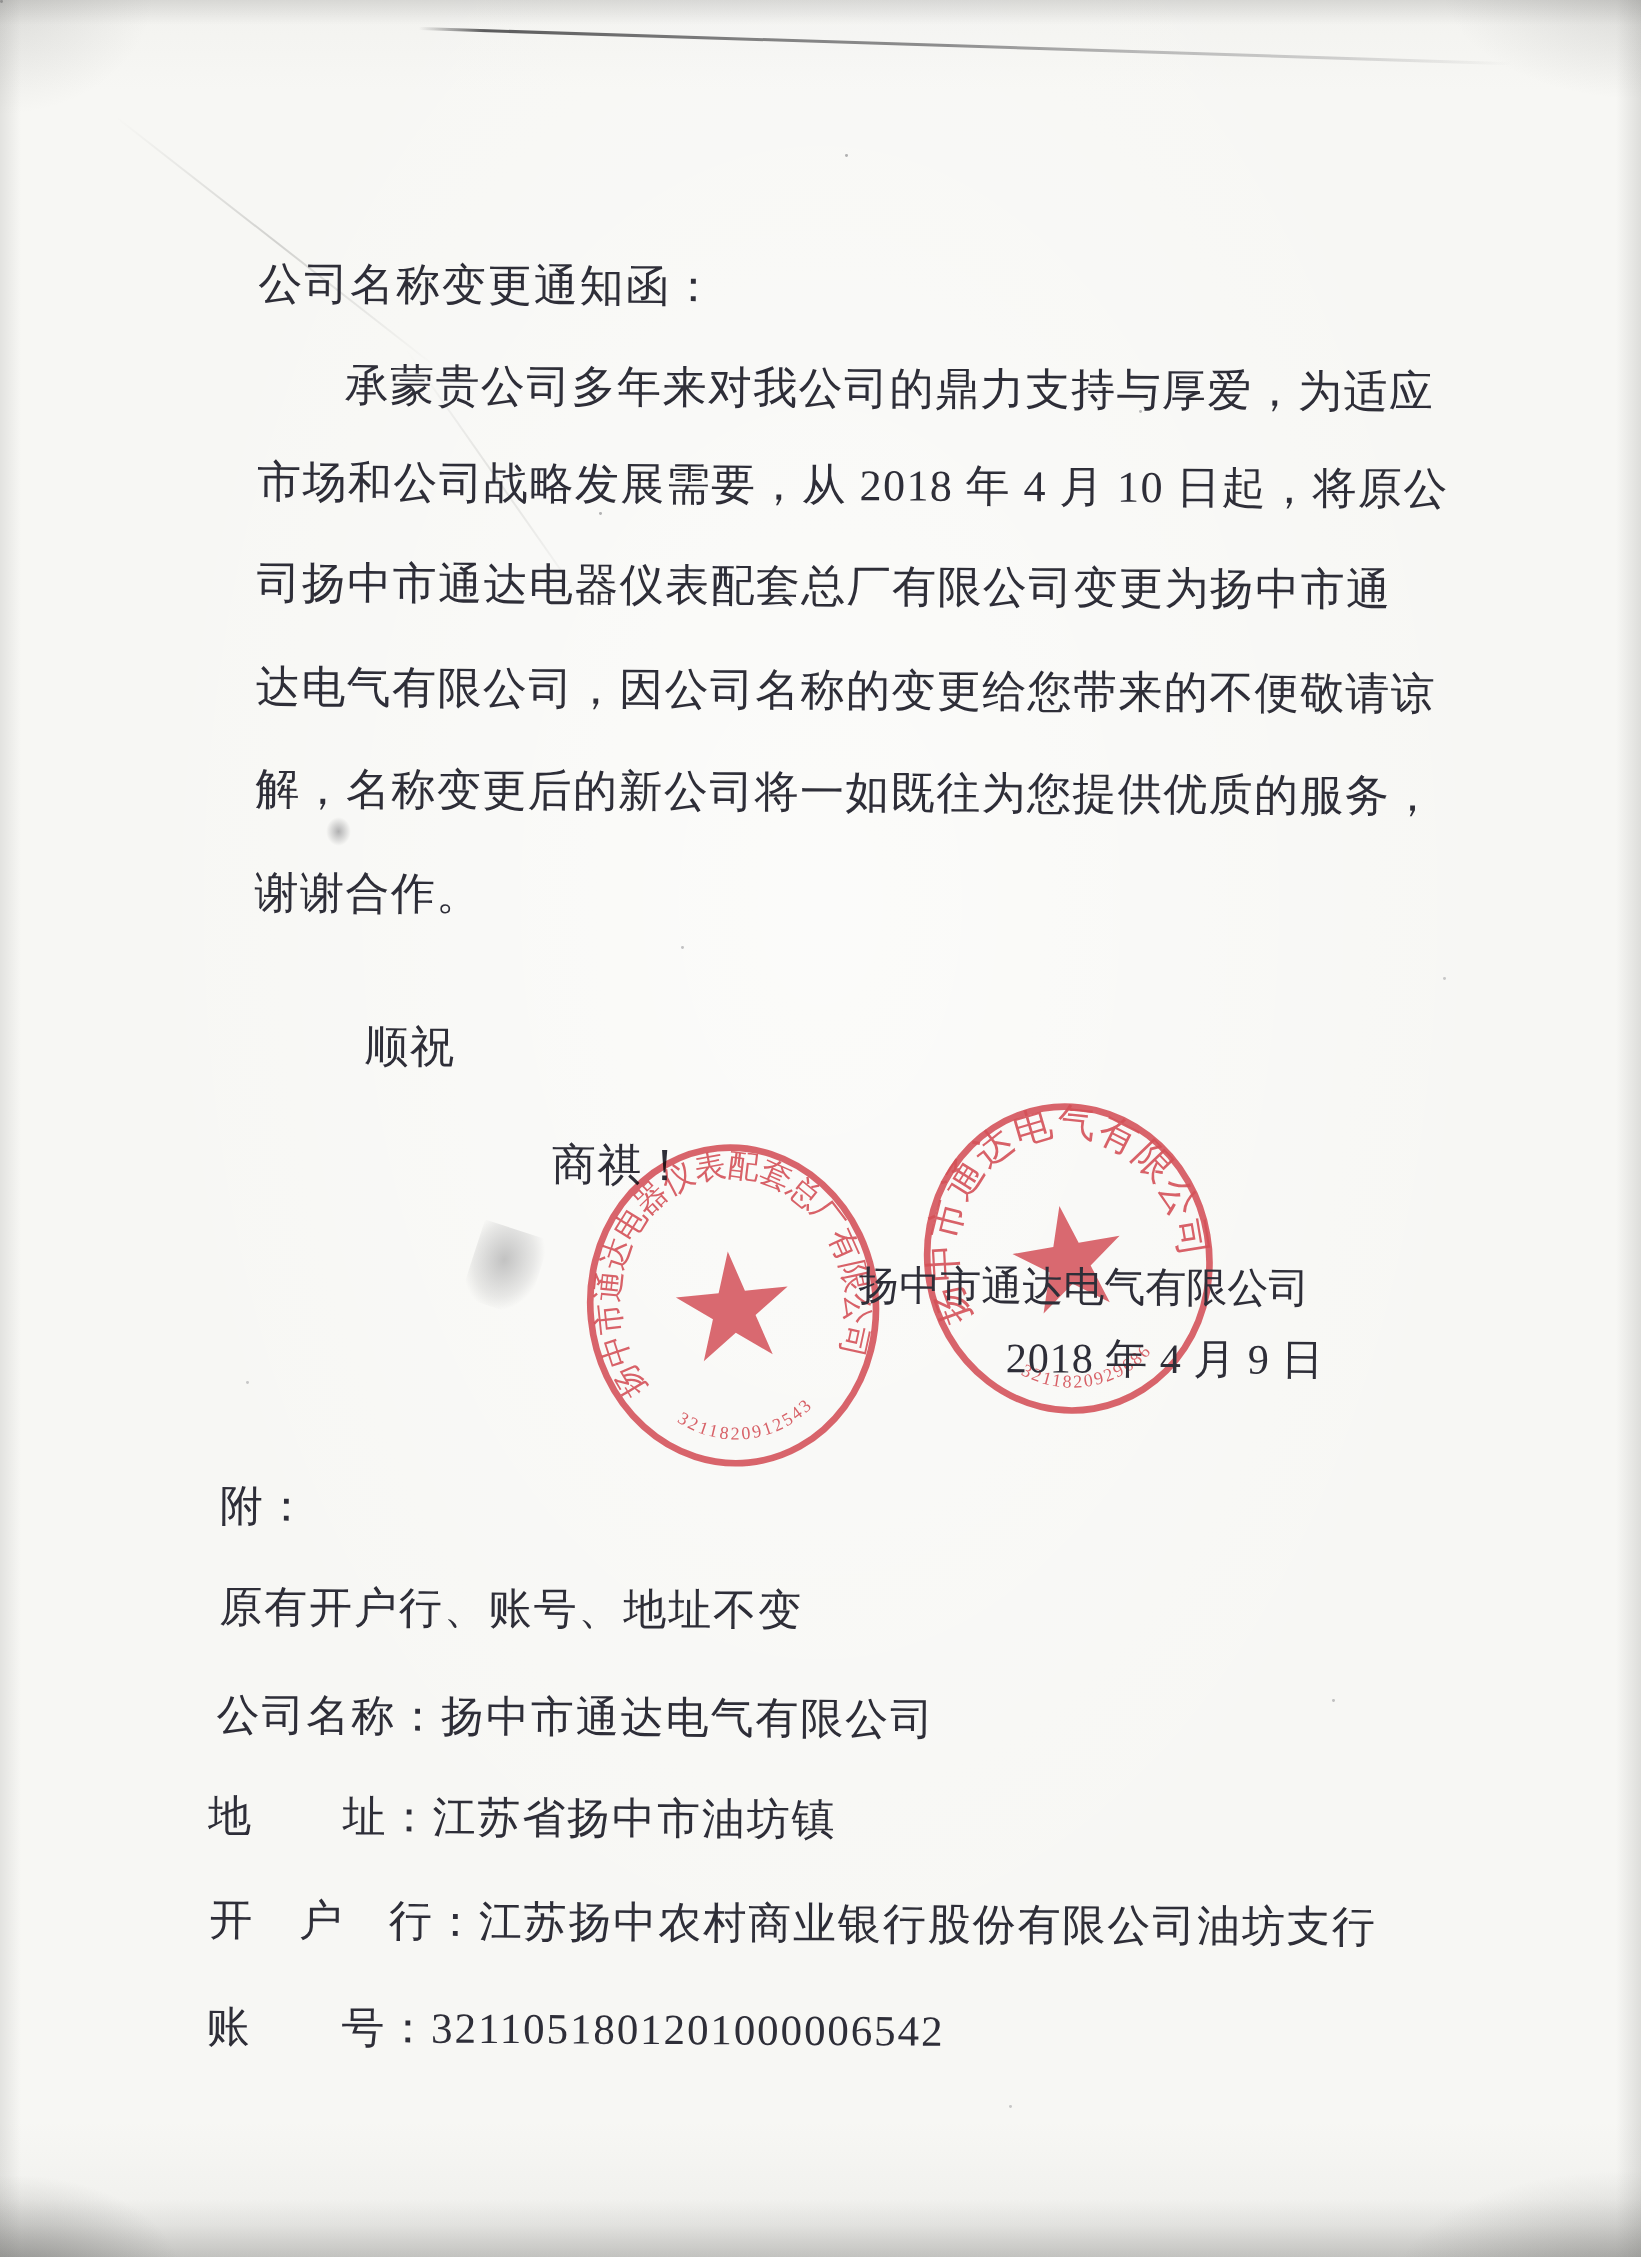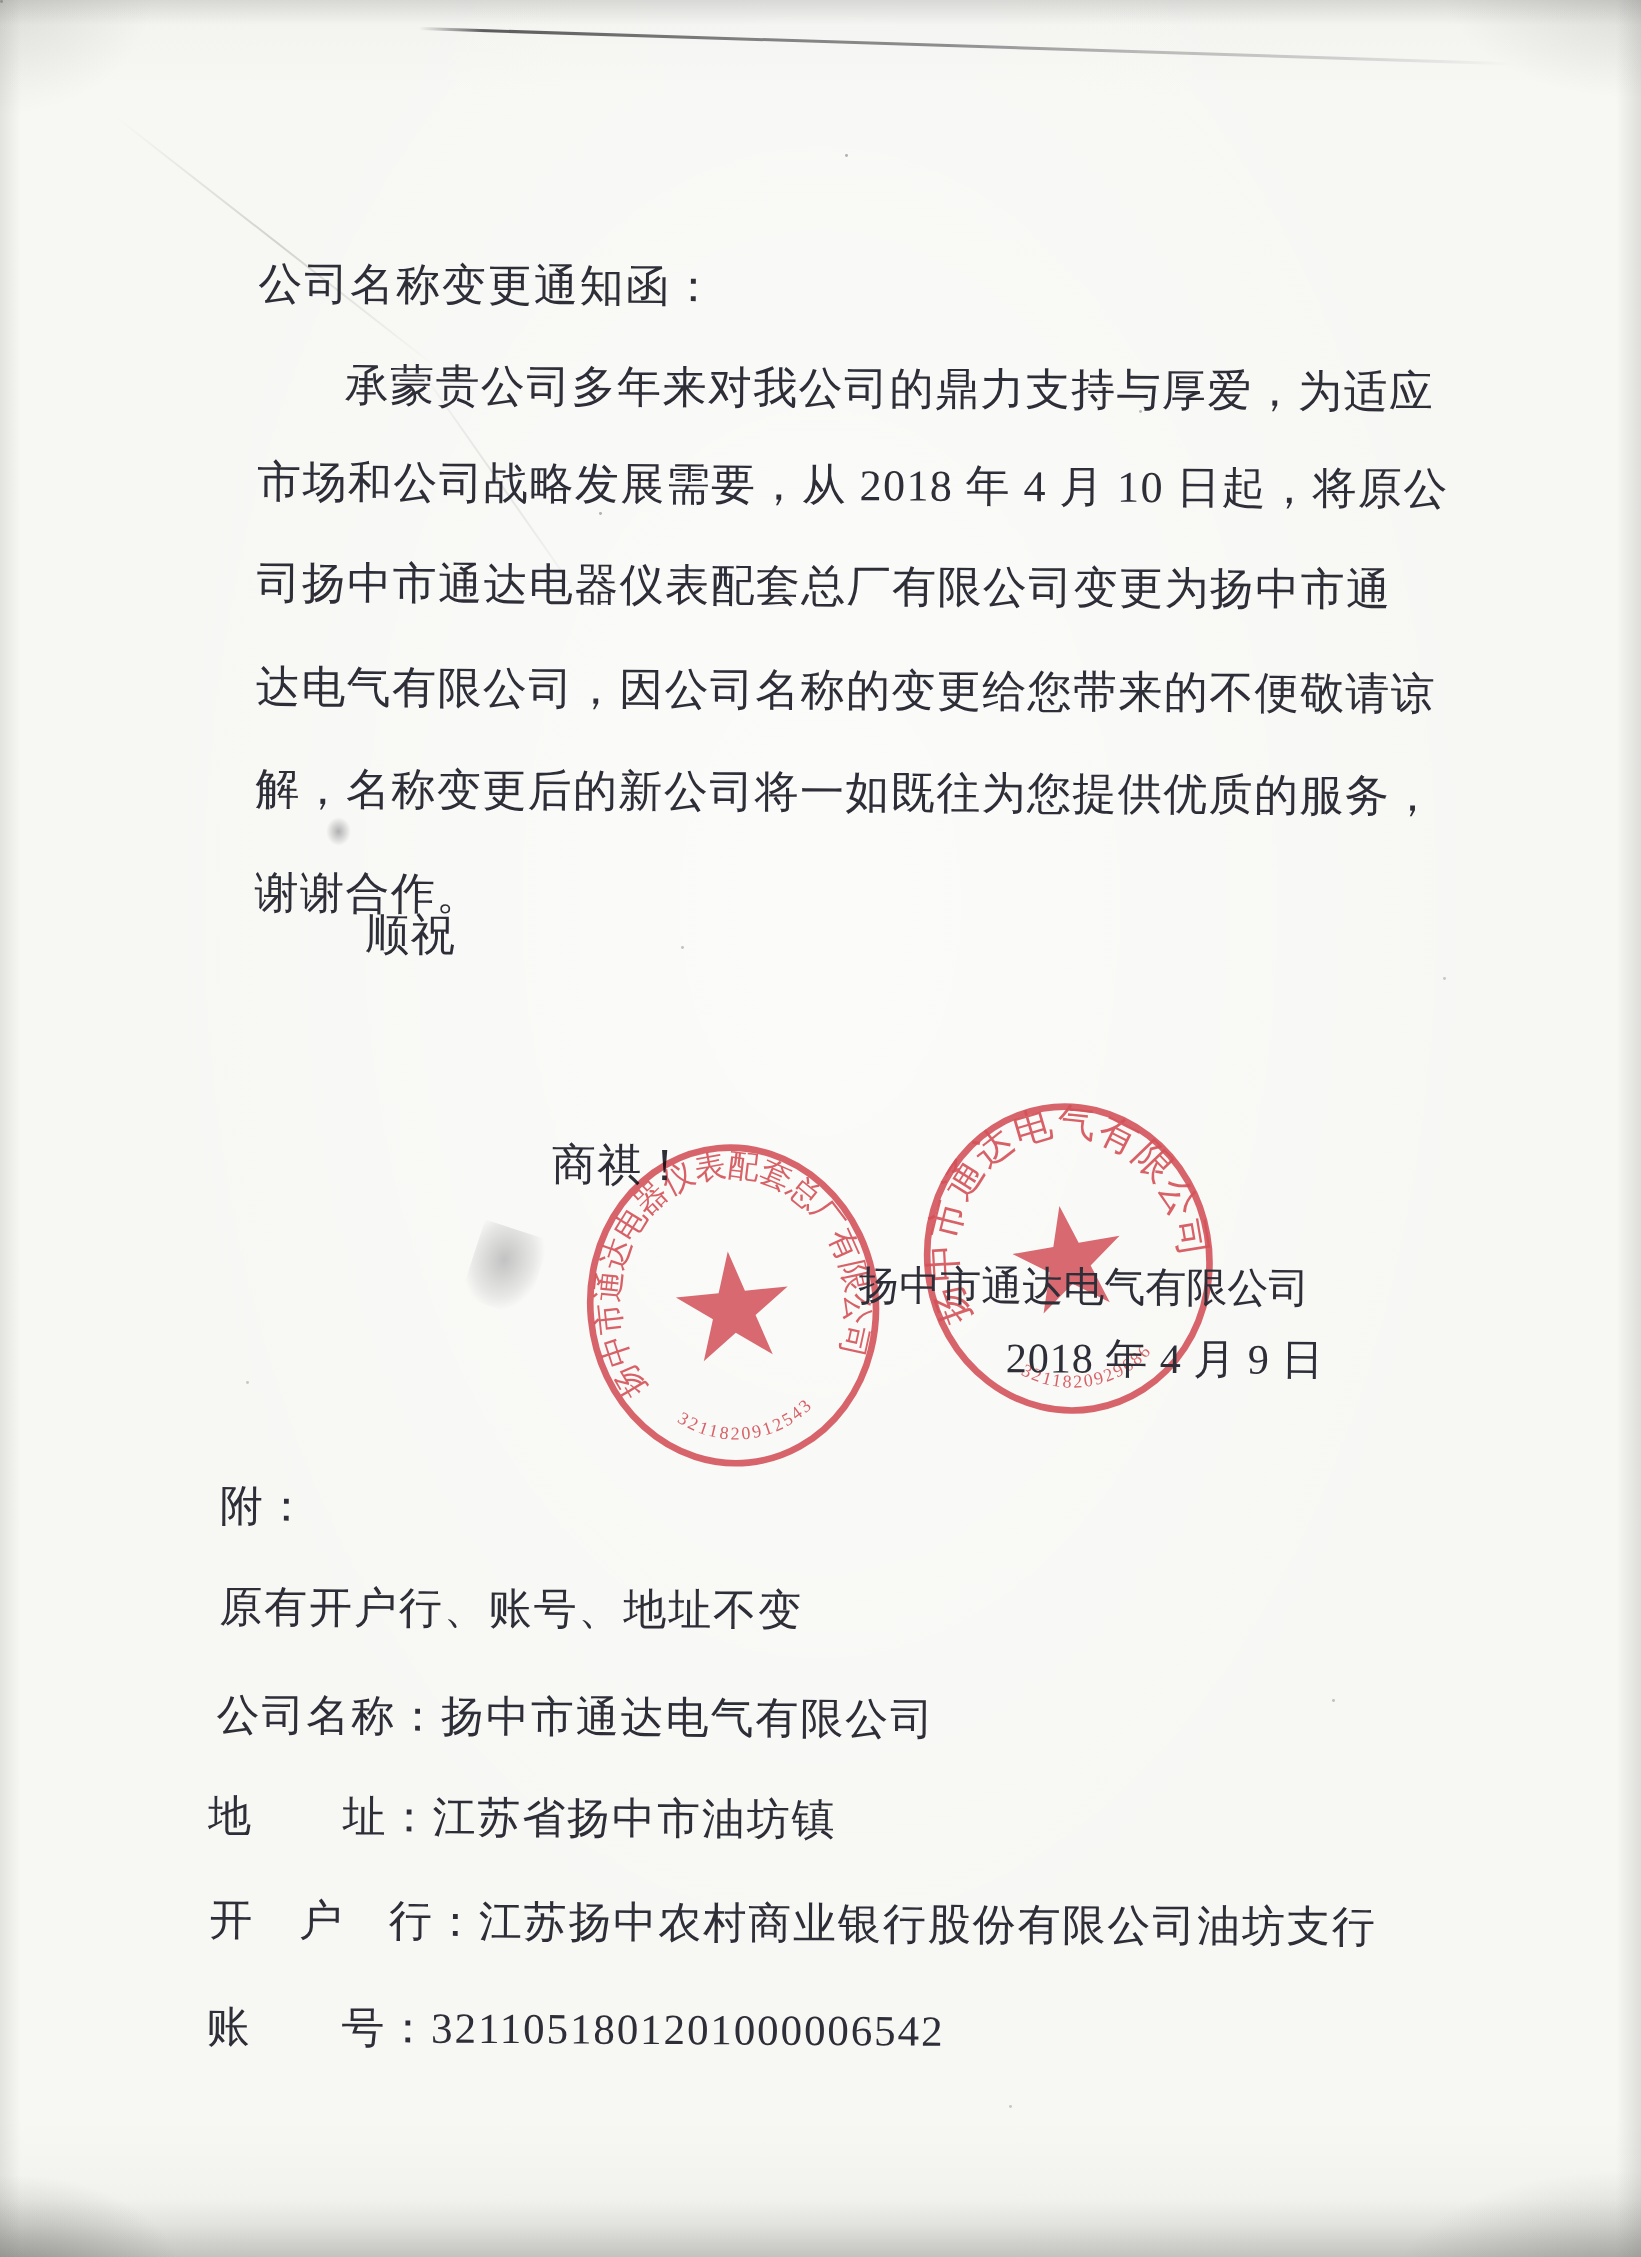--- a/index.html
+++ b/index.html
@@ -71,21 +71,21 @@
 
     <div class="t title" style="left:253px;top:258px">公司名称变更通知函：</div>
 
     <div class="t bodyline" style="left:340px;top:359px">承蒙贵公司多年来对我公司的鼎力支持与厚爱，为适应</div>
     <div class="t bodyline" style="left:253px;top:456px">市场和公司战略发展需要，从 2018 年 4 月 10 日起，将原公</div>
     <div class="t bodyline" style="left:253px;top:557px">司扬中市通达电器仪表配套总厂有限公司变更为扬中市通</div>
     <div class="t bodyline" style="left:253px;top:661px">达电气有限公司，因公司名称的变更给您带来的不便敬请谅</div>
     <div class="t bodyline" style="left:253px;top:763px">解，名称变更后的新公司将一如既往为您提供优质的服务，</div>
     <div class="t bodyline" style="left:253px;top:867px">谢谢合作。</div>
 
-    <div class="t bodyline" style="left:364px;top:908px">顺祝</div>
+    <div class="t bodyline" style="left:364px;top:1020px">顺祝</div>
     <div class="t bodyline" style="left:552px;top:1137px">商祺！</div>
 
     <svg class="seal" style="left:577px;top:1137px;transform:rotate(-6deg);" width="314" height="338" viewBox="0 0 330 350">
       <defs>
         <path id="s1ring" d="M 66.7 253 A 120 136 0 1 1 263.3 253" fill="none"></path>
         <path id="s1num" d="M 93.9 290.5 A 124 141 0 0 0 236.1 290.5" fill="none"></path>
       </defs>
       <ellipse cx="165" cy="175" rx="150" ry="166" fill="none" stroke="#d0424a" stroke-width="7" stroke-opacity=".88"></ellipse>
       <polygon fill="#d0424a" fill-opacity=".85" points="165,118 178.9,160.8 224,160.8 187.5,187.3 201.4,230.2 165,203.7 128.6,230.2 142.5,187.3 106,160.8 151.1,160.8"></polygon>
       <text font-size="33" fill="#d0424a" fill-opacity=".9">

